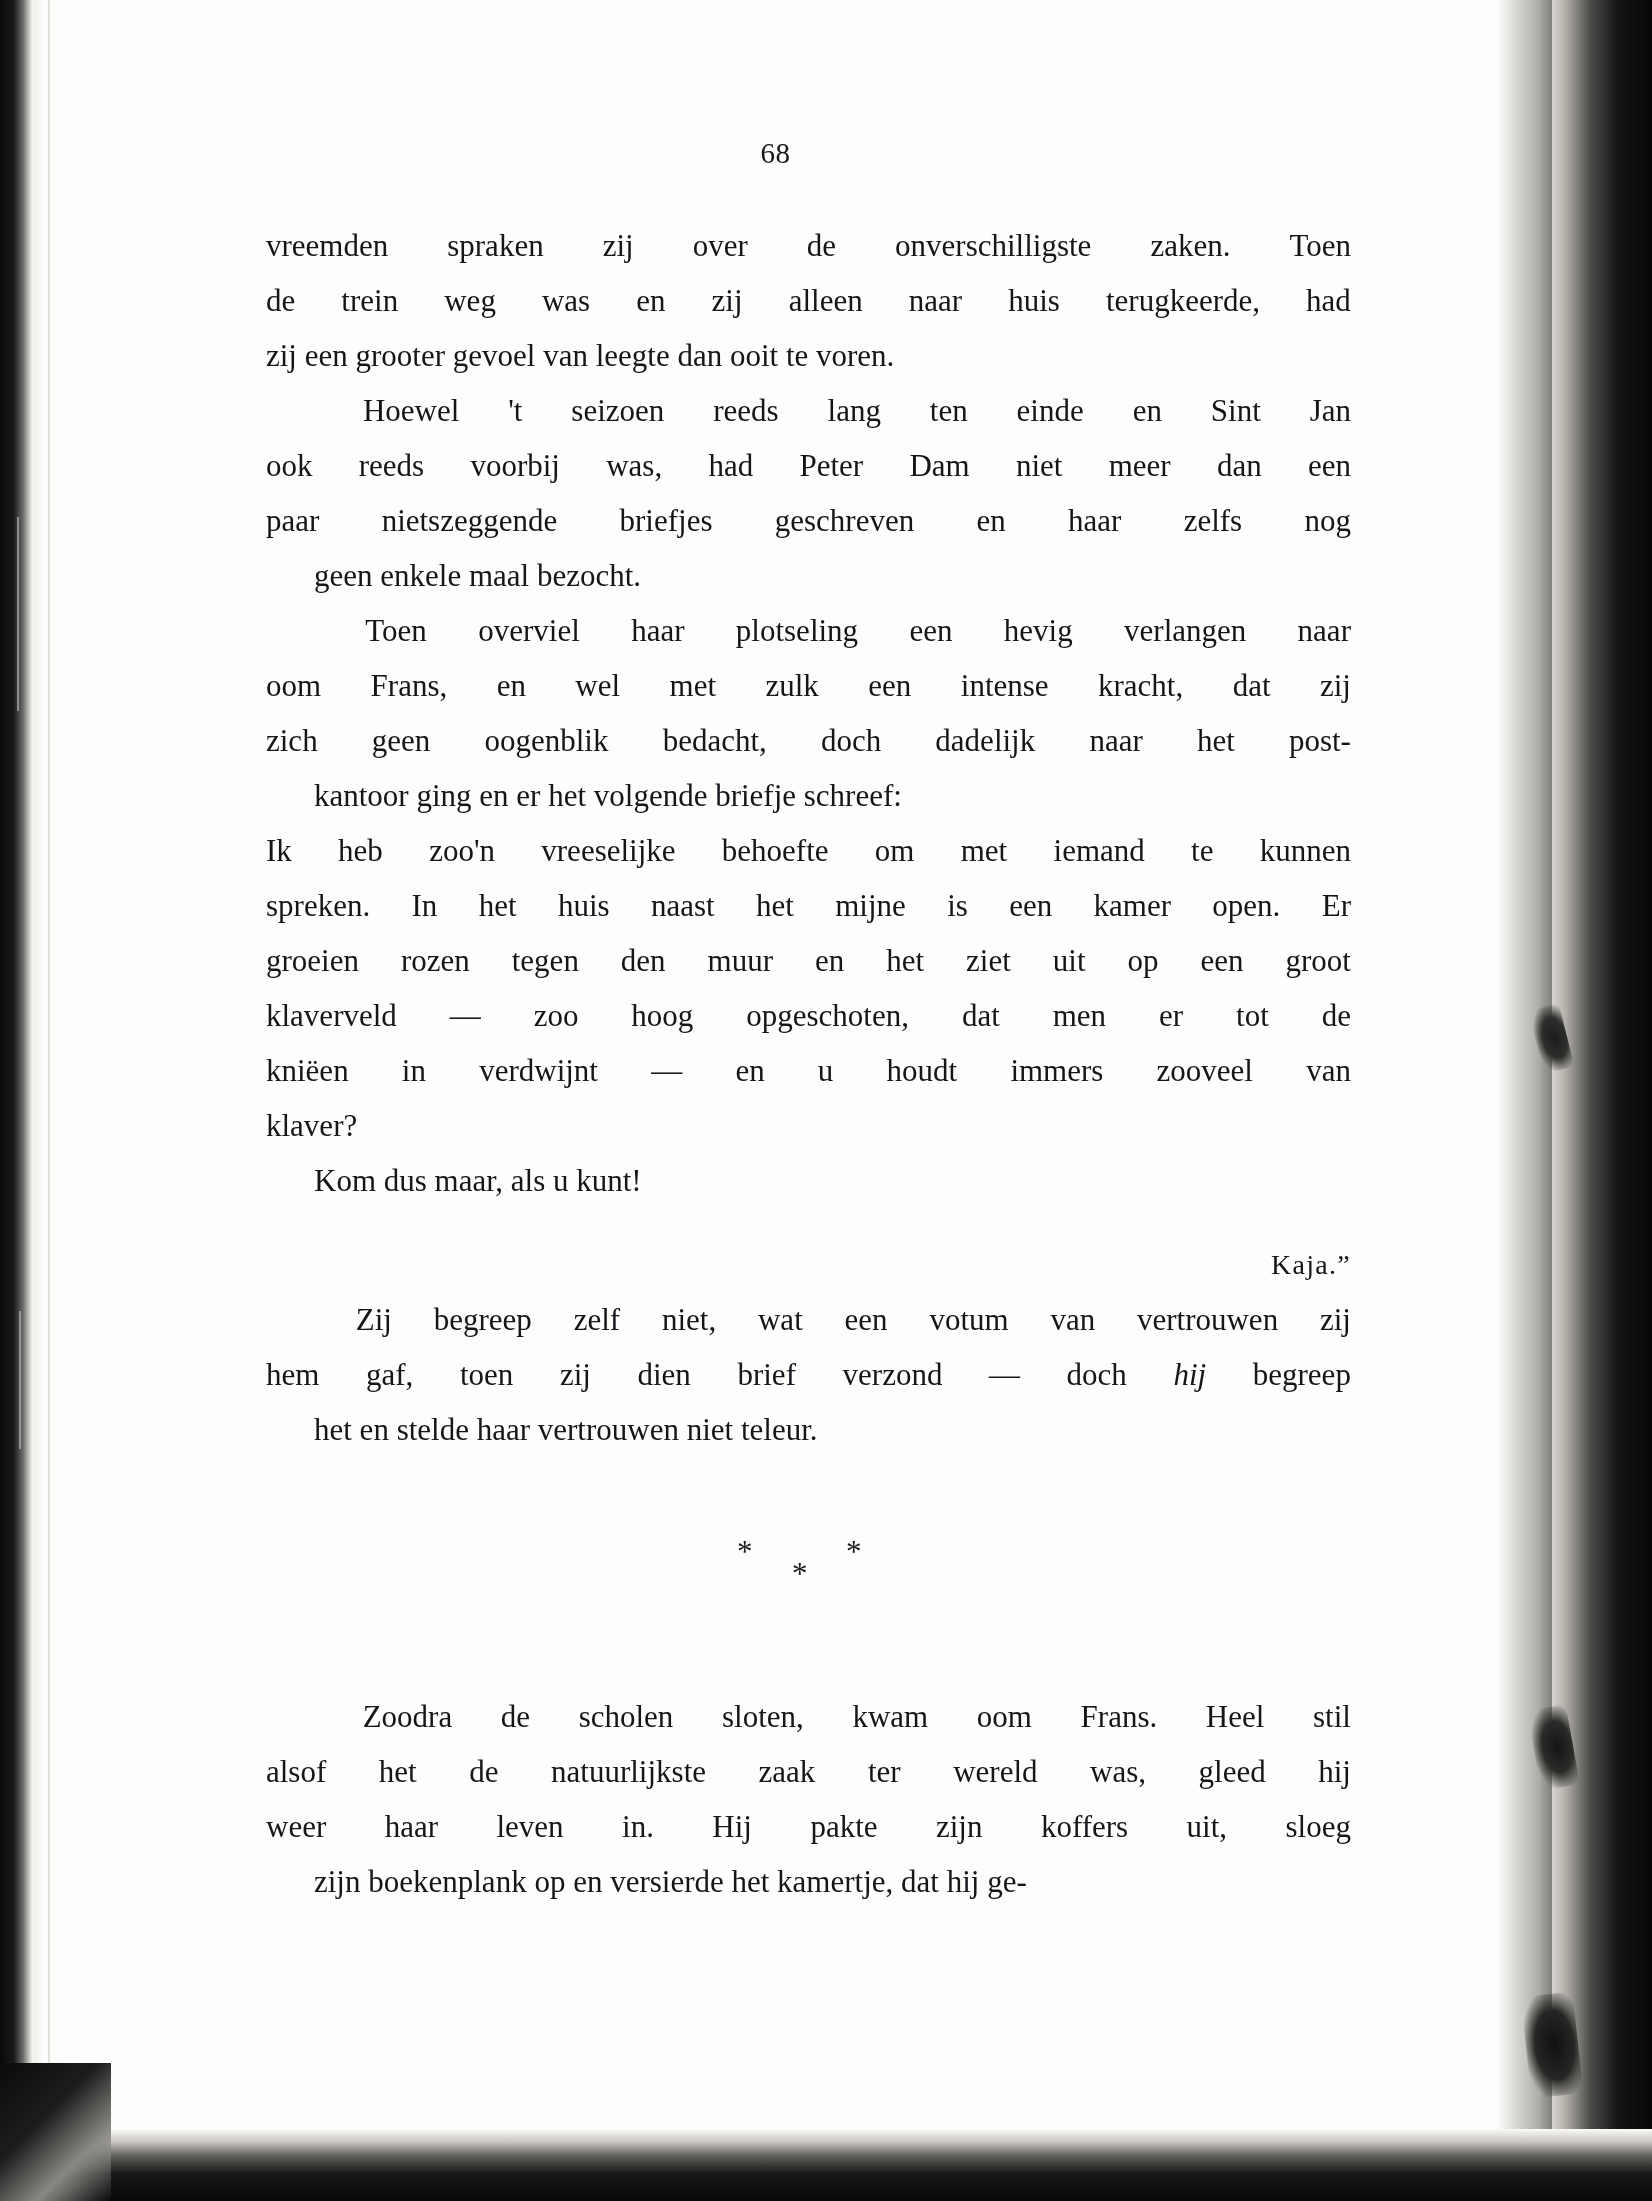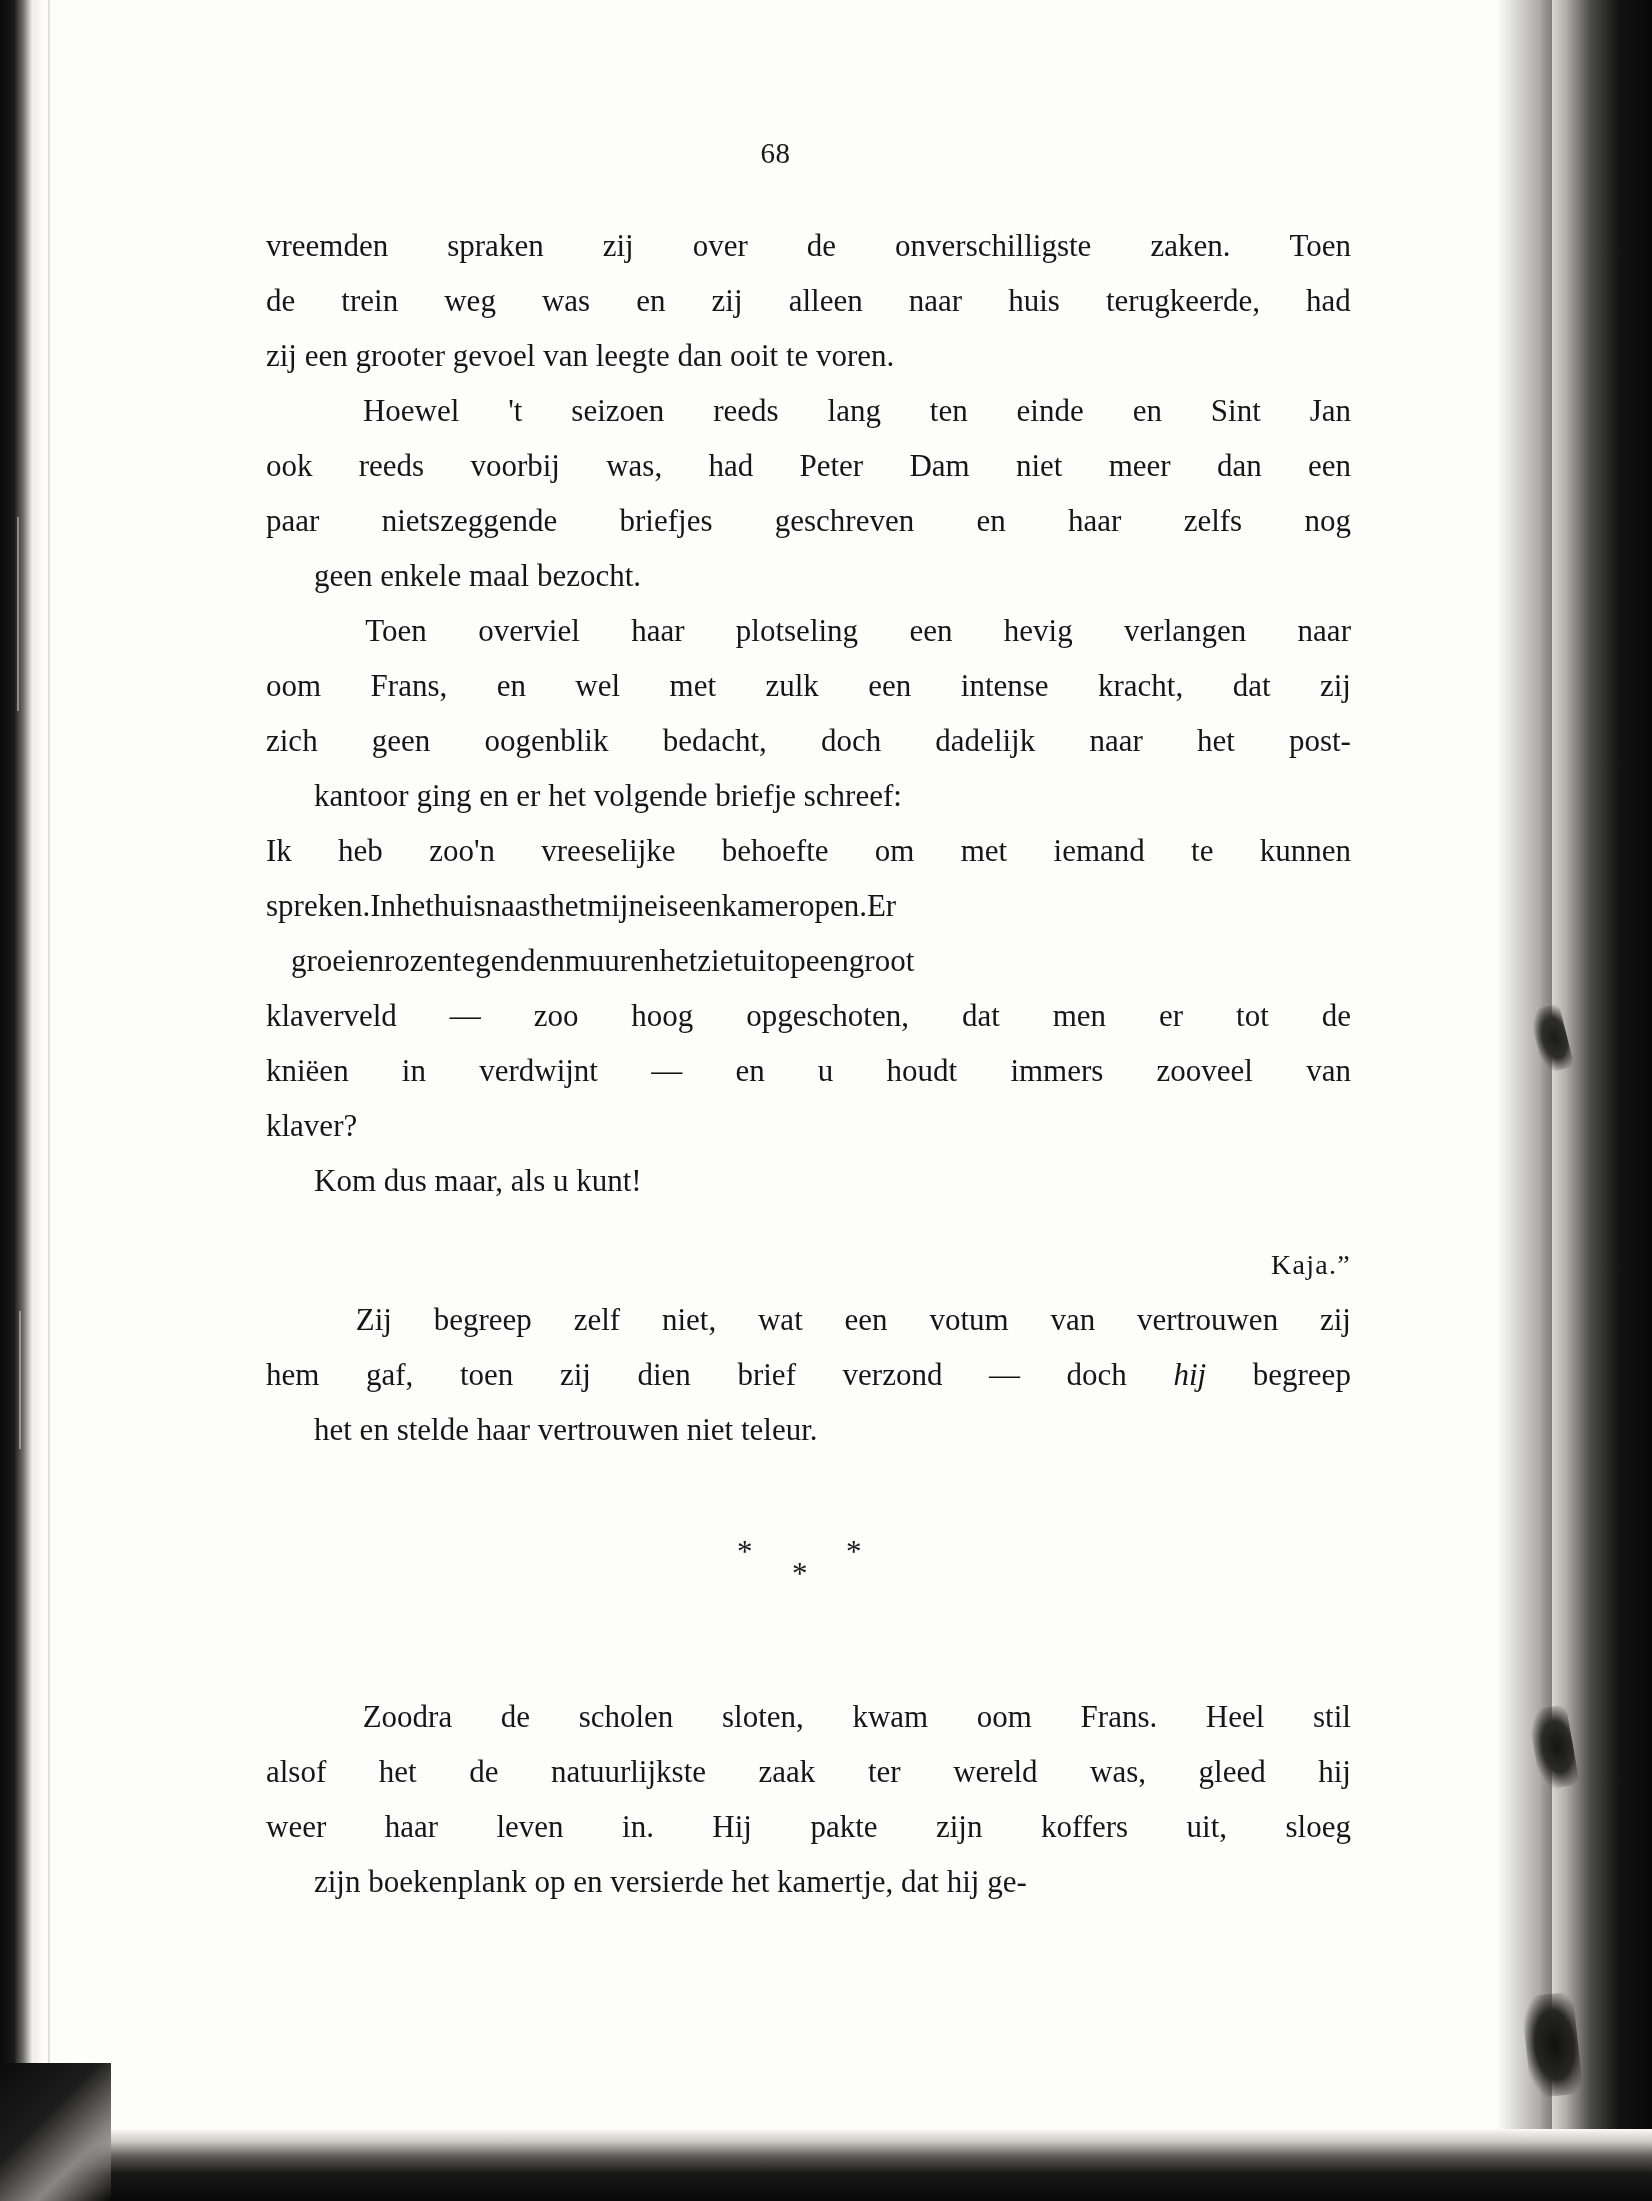--- a/index.html
+++ b/index.html
@@ -327,35 +327,35 @@
           <span>heb</span>
           <span>zoo'n</span>
           <span>vreeselijke</span>
           <span>behoefte</span>
           <span>om</span>
           <span>met</span>
           <span>iemand</span>
           <span>te</span>
           <span>kunnen</span>
         </span>
-      <span class="line" style="white-space: nowrap; display: flex; text-indent: 0px;">
+      <span class="line" style="white-space: nowrap; display: flex; justify-content: space-between; text-indent: 0px;">
           <span>spreken.</span>
           <span>In</span>
           <span>het</span>
           <span>huis</span>
           <span>naast</span>
           <span>het</span>
           <span>mijne</span>
           <span>is</span>
           <span>een</span>
           <span>kamer</span>
           <span>open.</span>
           <span>Er</span>
         </span>
-      <span class="line" style="white-space: nowrap; display: flex; text-indent: 0px; margin-left: 25px;">
+      <span class="line" style="white-space: nowrap; display: flex; justify-content: space-between; text-indent: 0px;">
           <span>groeien</span>
           <span>rozen</span>
           <span>tegen</span>
           <span>den</span>
           <span>muur</span>
           <span>en</span>
           <span>het</span>
           <span>ziet</span>
           <span>uit</span>
           <span>op</span>

